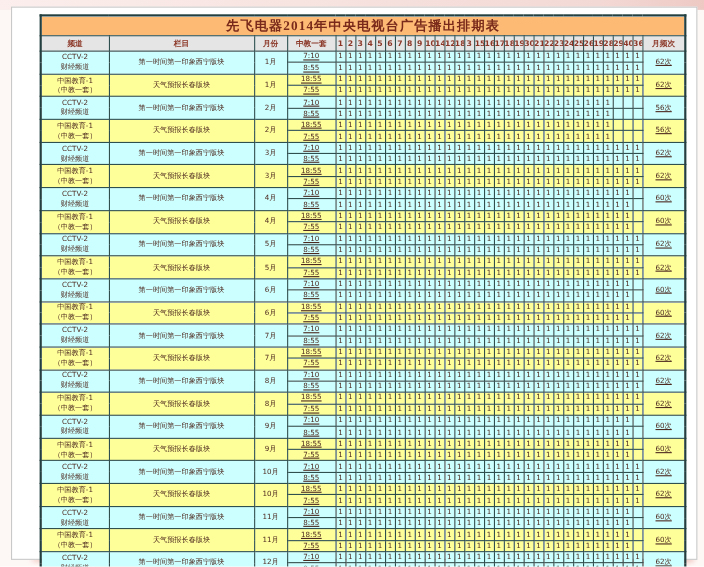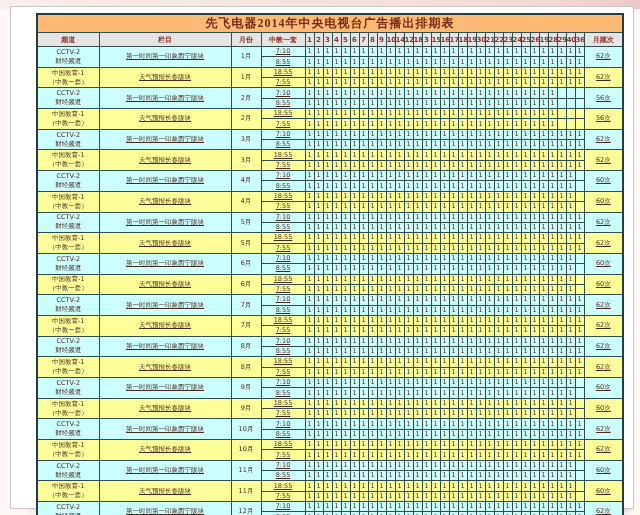--- a/index.html
+++ b/index.html
@@ -37,21 +37,21 @@
     height:17px;background:#fdba74;
     font-family:Liberation Serif, serif;
     font-size:12px;font-weight:bold;color:#7a2a1a;letter-spacing:1px;
   }
   tr.head-row th{
     height:13px;background:#e5e5e5;
     font-size:7px;color:#8b3626;font-weight:bold;
   }
   tr.subrow td{height:9.35px;font-size:6.5px;line-height:9px;}
   td.cell-channel{font-size:6.8px;line-height:8.6px;white-space:normal;}
-  td.cell-program{font-size:7.2px;text-decoration:underline;}
+  td.cell-program{font-size:7.2px;}
   td.cell-month{font-size:7px;}
   td.cell-time{font-size:6.8px;text-decoration:underline;}
   td.cell-freq{font-size:7px;text-decoration:underline;}
   tr.subrow.cyan td{background:#ccffff;}
   tr.subrow.yellow td{background:#ffff99;}
 </style>
 </head>
 <body>
 
 <div class="deco-top"></div>

